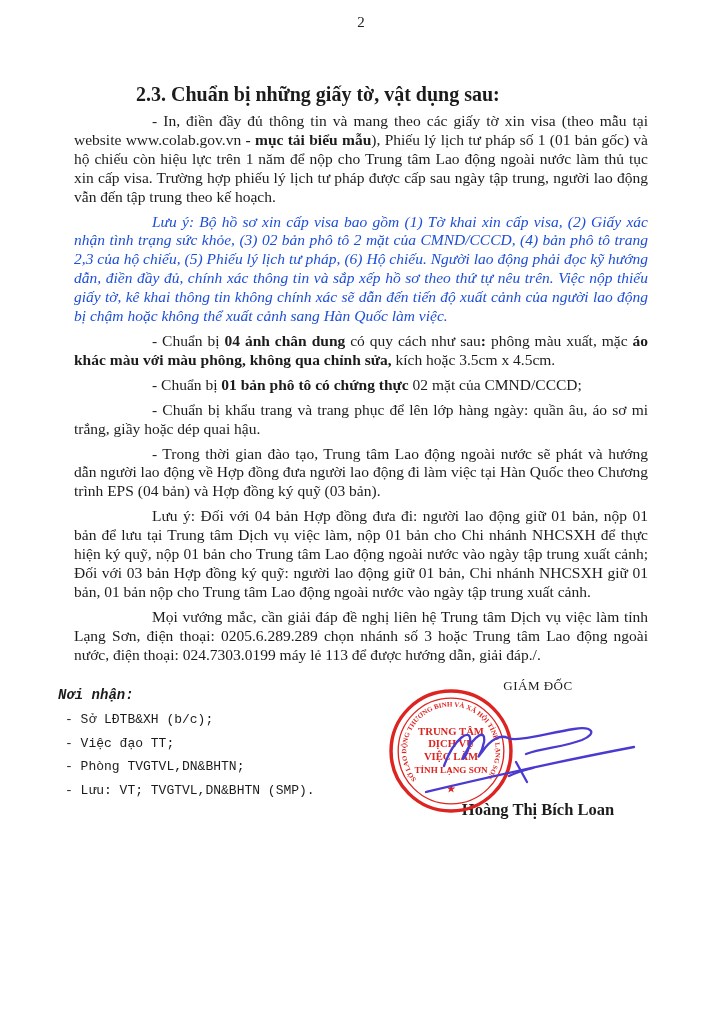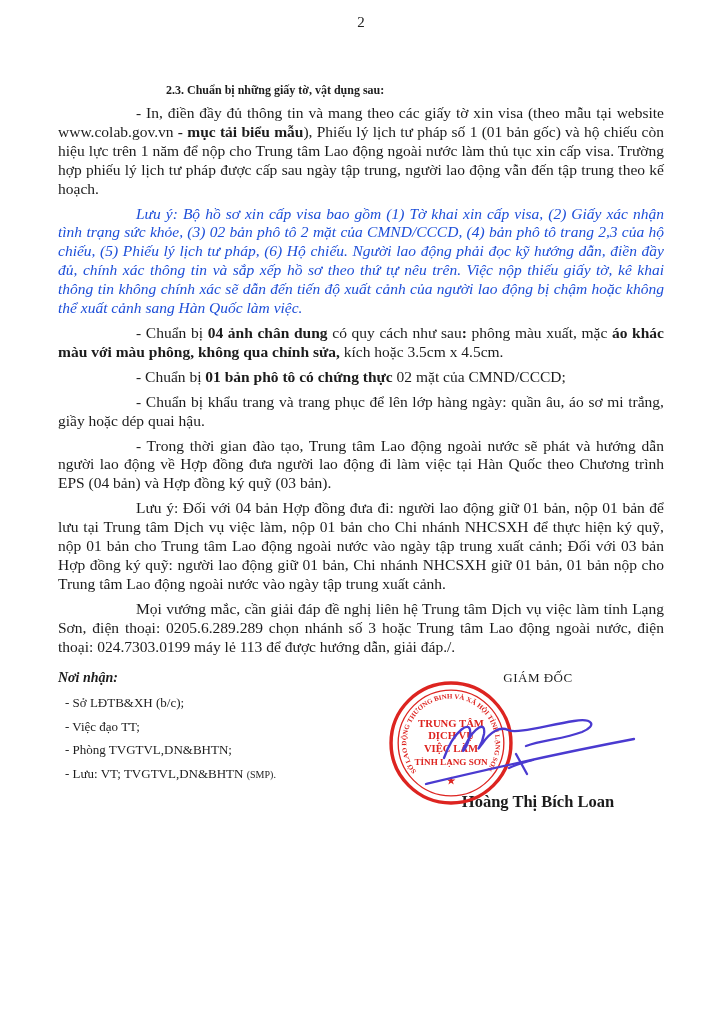--- a/index.html
+++ b/index.html
@@ -6,33 +6,33 @@
   body {
     width:724px; height:1024px; overflow:hidden;
     font-family:"Liberation Serif","DejaVu Serif",serif;
     color:#1c1c1c;
   }
   .page {
     position:relative; width:724px; height:1024px;
     padding:14px 60px 0 58px; box-sizing:border-box; background:#ffffff;
   }
   .pagenum { text-align:center; font-size:15px; color:#222; }
-  .heading { margin:52px 0 6px 108px; font-size:12px; font-weight:bold; }
+  .heading { margin:52px 0 6px 78px; font-size:20px; font-weight:bold; }
   .para {
-    margin:6px 0; font-size:15.5px; line-height:1.22;
+    margin:6px 16px; font-size:15.5px; line-height:1.22;
     text-align:justify; text-indent:78px;
   }
   .para.note-red { color:#1d4ed8; font-style:italic; }
   .para b, .para .seg-b { font-weight:bold; }
   .footer { position:relative; margin-top:10px; height:250px; }
-  .recipients { position:absolute; left:0; top:3px; font-size:13px; line-height:1.3; }
+  .recipients { position:absolute; left:0; top:12px; font-size:13px; line-height:1.3;font-family:Liberation Mono, monospace; }
   .rec-title { font-weight:bold; font-style:italic; font-size:14px; margin-bottom:1px; }
   .rec-list { margin:0; padding:0; list-style:none; }
   .rec-item { margin:7px; }
-  .rec-small { font-size:10px; }
+  .rec-small { font-size:13px; }
   .sign-block { position:absolute; left:330px; top:4px; width:300px; text-align:center; }
   .signer-title { font-weight:normal; font-size:13px; letter-spacing:0.5px; }
   .signer-name { position:absolute; top:122px; left:0; width:100%; font-weight:bold; font-size:16.5px; }
   .stamp-svg { position:absolute; left:0; top:10px; width:126px; height:126px; z-index:1; }
   .sig-svg { position:absolute; left:36px; top:38px; width:234px; height:96px; z-index:2; }
 </style>
 </head>
 <body>
 
 <div class="page">

